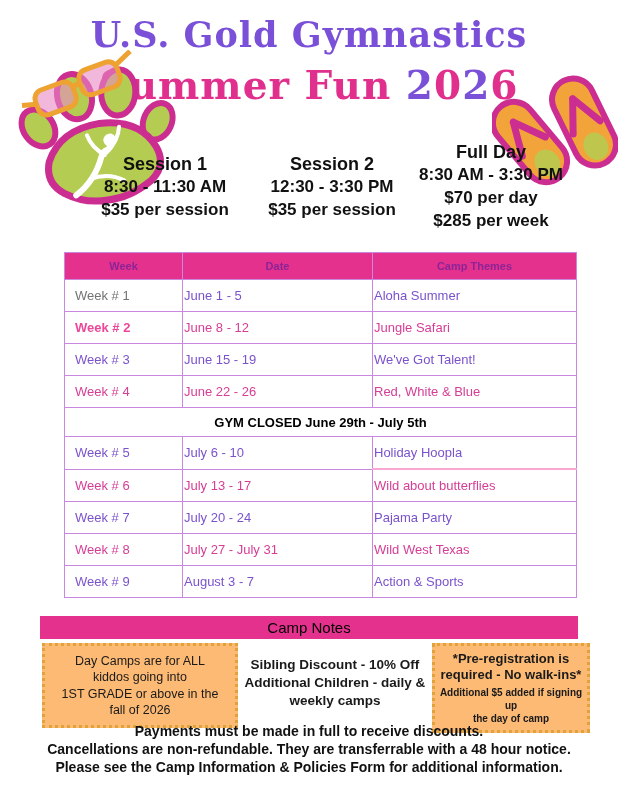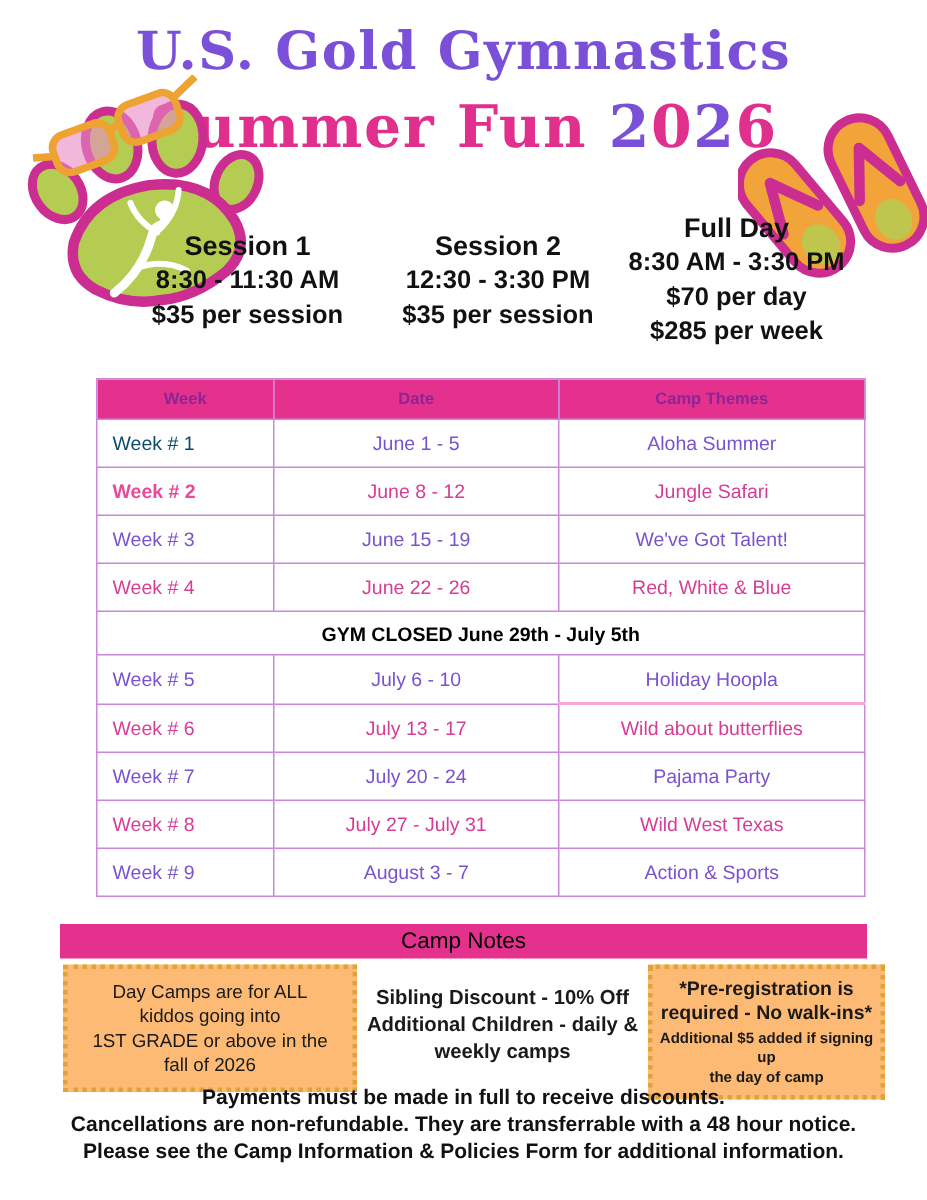--- a/index.html
+++ b/index.html
@@ -27,21 +27,21 @@
   #price3{left:398px;top:140px;width:186px;}
 
   
   .sched{position:absolute;left:64px;top:252px;width:512px;border-collapse:collapse;
          table-layout:fixed;}
   .sched th,.sched td{border:1px solid var(--tableBorder);}
   .sched th{background:var(--pink);color:var(--headerText);font-size:11px;
             font-weight:bold;height:24px;text-align:center;}
   .sched td{height:29px;font-size:13px;}
   .sched td.week{text-align:left;padding-left:10px;}
-  .sched td.date,.sched td.theme{text-align:center;}
+  .sched td.date,.sched td.theme{text-align:left;}
   .sched td.notice{color:#000;font-weight:bold;text-align:center;height:26px;font-size:13px;}
   .sched td.dark-underline{border-bottom:2px solid #f9a8d4;}
   .col-week{width:118px;}.col-date{width:190px;}.col-theme{width:204px;}
 
   
   .banner{position:absolute;left:40px;top:616px;width:538px;height:23px;
           background:var(--pink);color:#000;font-size:15px;text-align:center;
           line-height:23px;}
   .notebox{position:absolute;top:643px;border:3px dotted var(--orangeDot);
            text-align:center;background:#fdba74;}
@@ -137,21 +137,21 @@
       </colgroup>
     <thead>
       <tr>
         <th>Week</th>
         <th>Date</th>
         <th>Camp Themes</th>
       </tr>
     </thead>
     <tbody>
         <tr>
-          <td class="week" style="color: #0c4a6e;">Week # 1</td>
+          <td class="week" style="color: #737373;">Week # 1</td>
           <td class="date" style="color: rgb(122, 82, 204);">June 1 - 5</td>
           <td class="theme" style="color: rgb(122, 82, 204);">Aloha Summer</td>
         </tr>
         <tr>
           <td class="week" style="color: #ec4899; font-weight: bold;">Week # 2</td>
           <td class="date" style="color: rgb(214, 61, 150);">June 8 - 12</td>
           <td class="theme" style="color: rgb(214, 61, 150);">Jungle Safari</td>
         </tr>
         <tr>
           <td class="week" style="color: rgb(122, 82, 204);">Week # 3</td>

